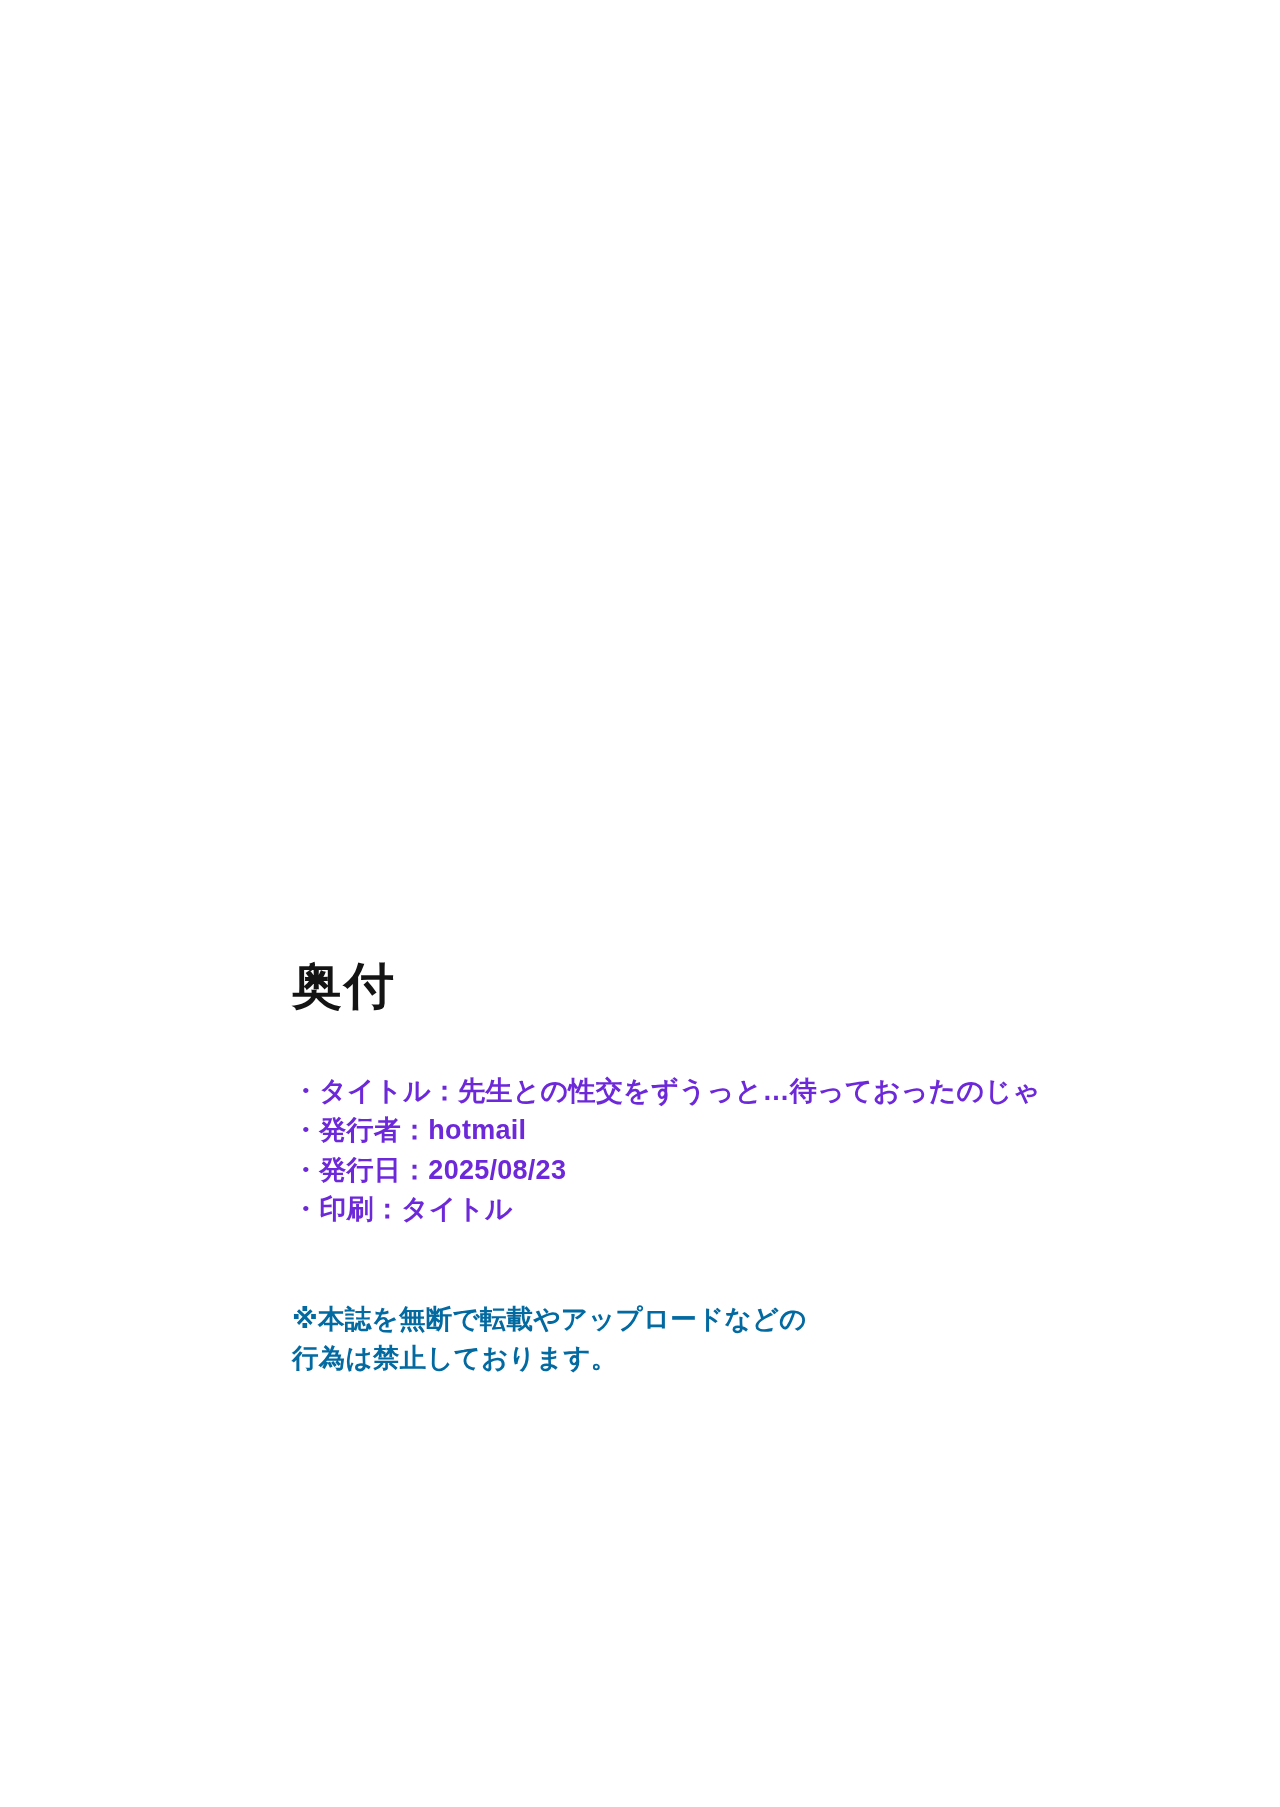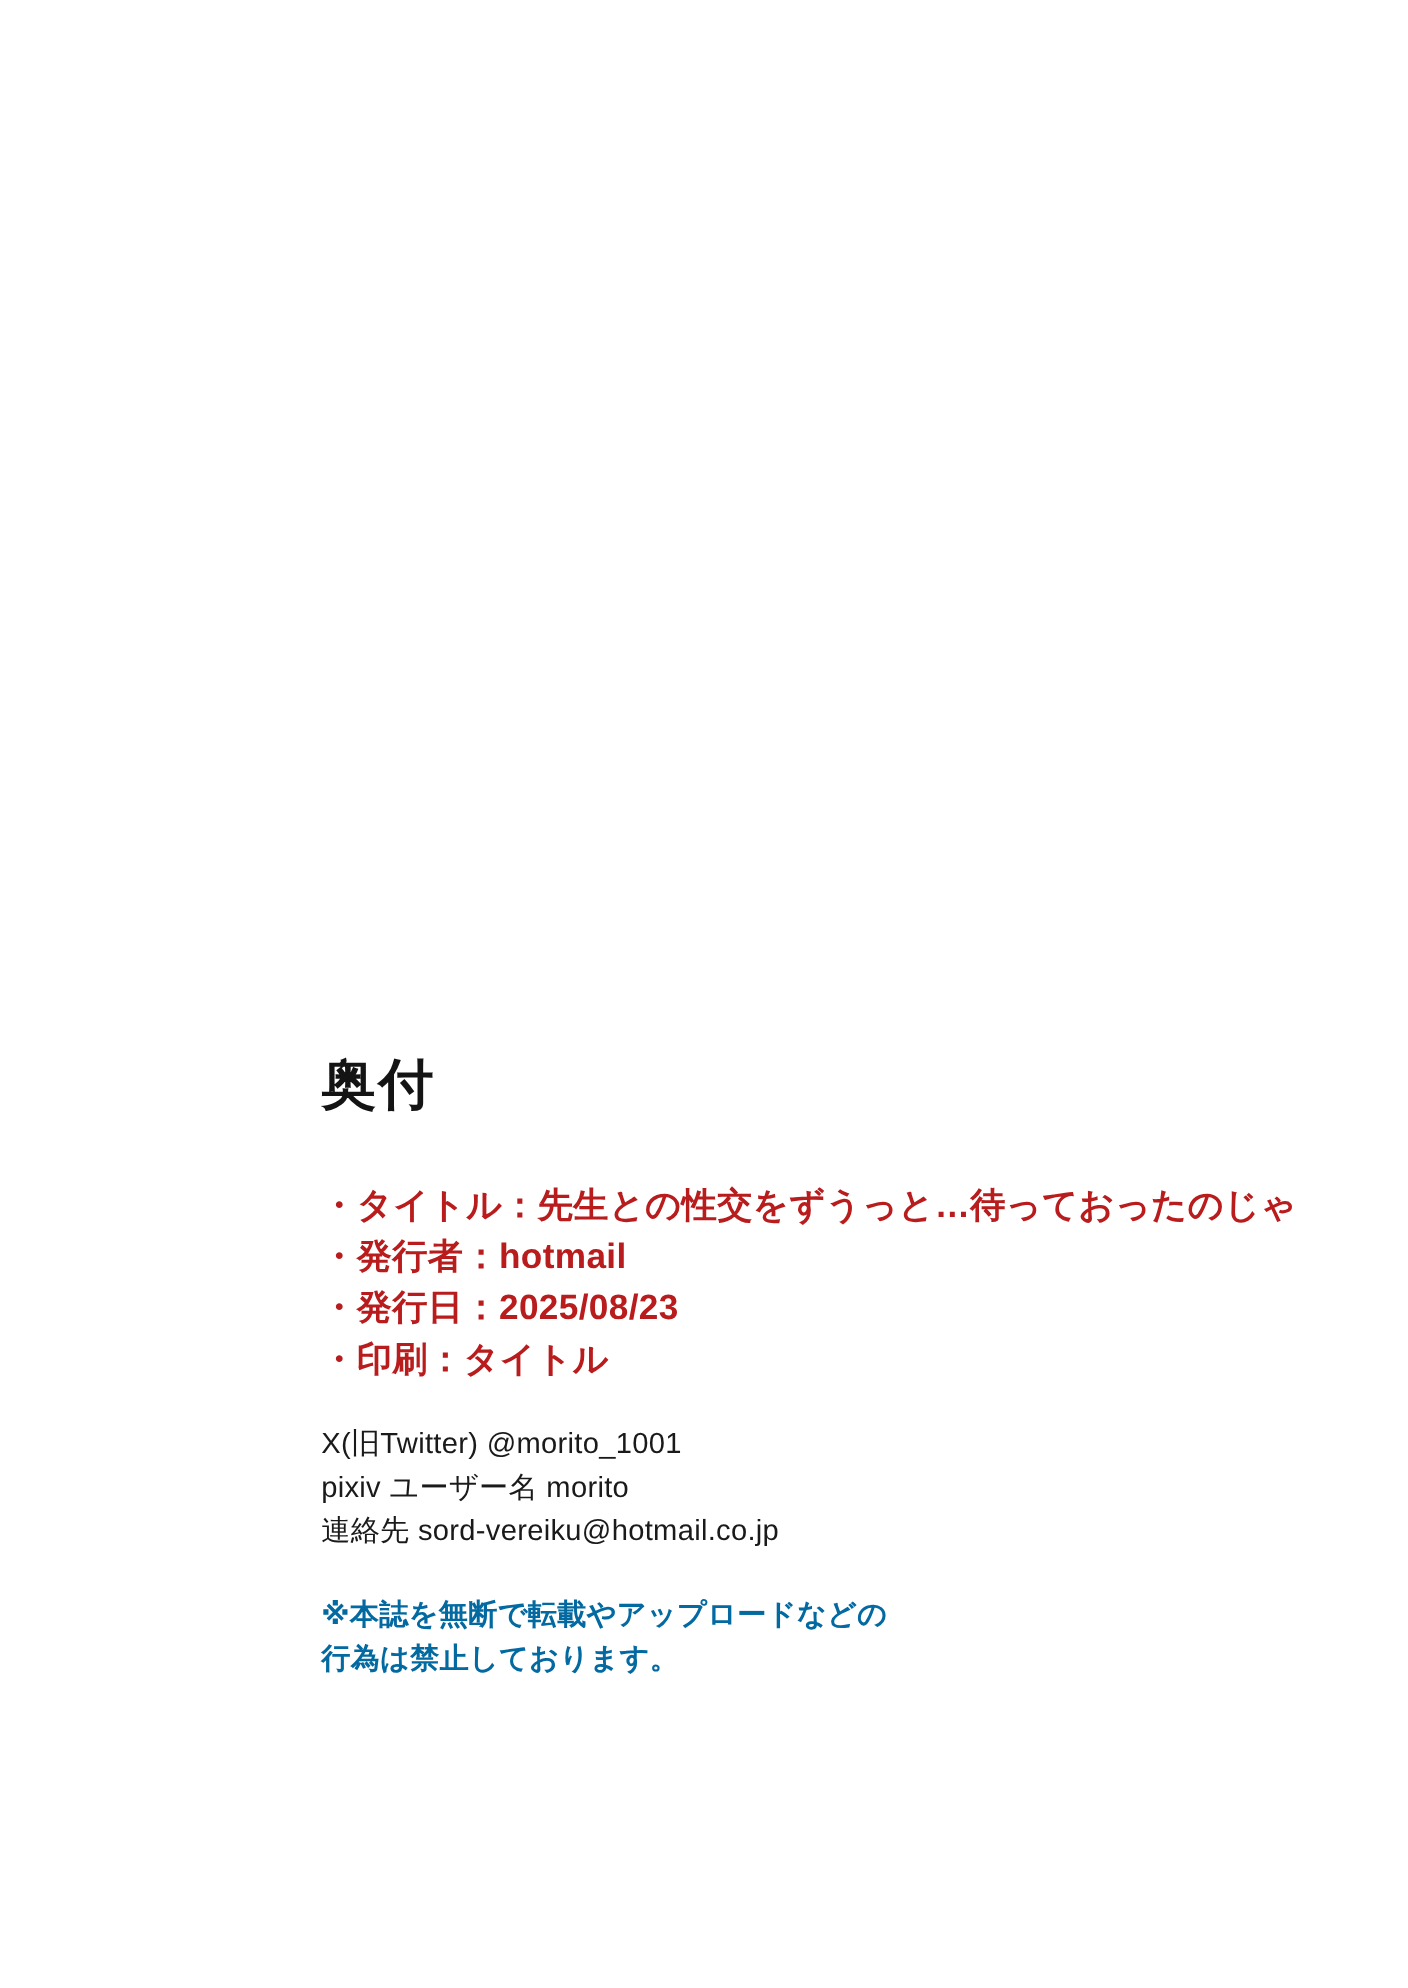--- a/index.html
+++ b/index.html
@@ -29,25 +29,25 @@
   }
   .colophon-heading {
     font-size: 50px;
     font-weight: bold;
     letter-spacing: 0.04em;
     line-height: 1.1;
     margin: 0 0 58px 0;
     color: #141414;
   }
   .info-block {
-    font-size: 32px;
+    font-size: 27px;
     line-height: 1.46;
     font-weight: bold;
     letter-spacing: 0.01em;
-    color: #b91c1c;
+    color: #6d28d9;
   }
   .info-line {
     white-space: nowrap;
   }
   .spacer-sm {
     height: 34px;
   }
   .contact-block {
     font-size: 26.5px;
     line-height: 1.5;
@@ -82,25 +82,20 @@
 
     <div class="info-block">
       <div class="info-line">・タイトル：先生との性交をずうっと…待っておったのじゃ</div>
       <div class="info-line">・発行者：hotmail</div>
       <div class="info-line">・発行日：2025/08/23</div>
       <div class="info-line">・印刷：タイトル</div>
     </div>
 
     <div class="spacer-sm"></div>
 
-    <div class="contact-block">
-      <div class="contact-line">X(旧Twitter) @morito_1001</div>
-      <div class="contact-line">pixiv ユーザー名  morito</div>
-      <div class="contact-line">連絡先 sord-vereiku@hotmail.co.jp</div>
-    </div>
 
     <div class="spacer-md"></div>
 
     <div class="notice-block">
       <div class="notice-line">※本誌を無断で転載やアップロードなどの</div>
       <div class="notice-line">行為は禁止しております。</div>
     </div>
 
   </section>
 

